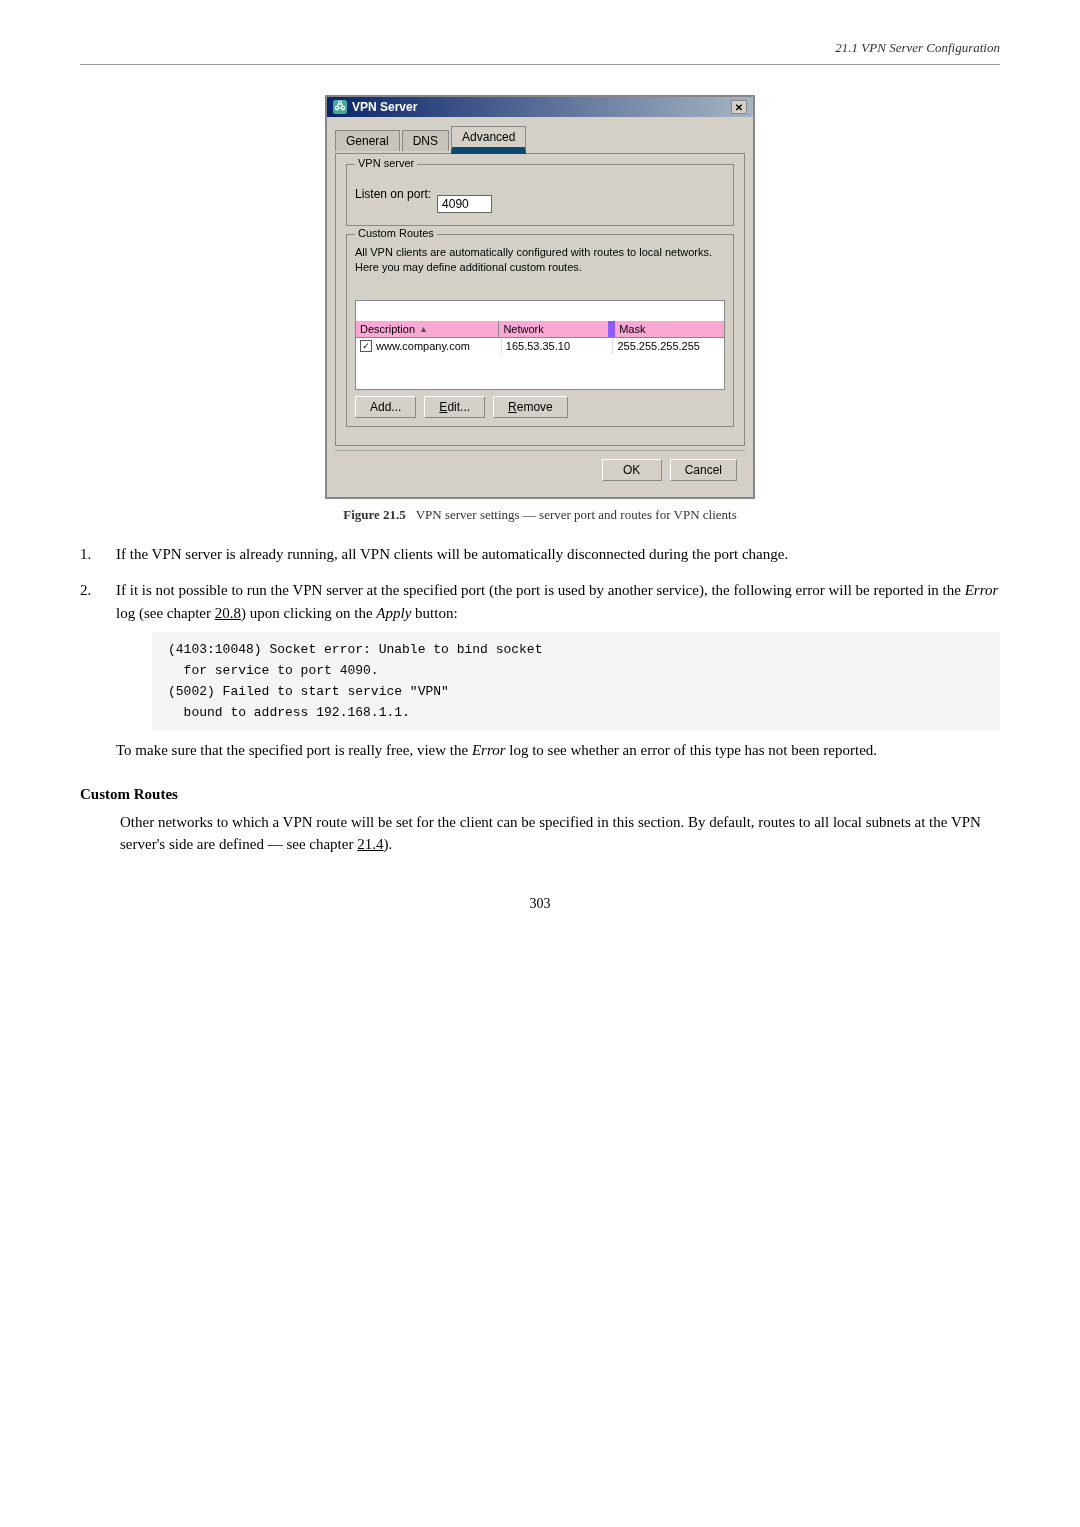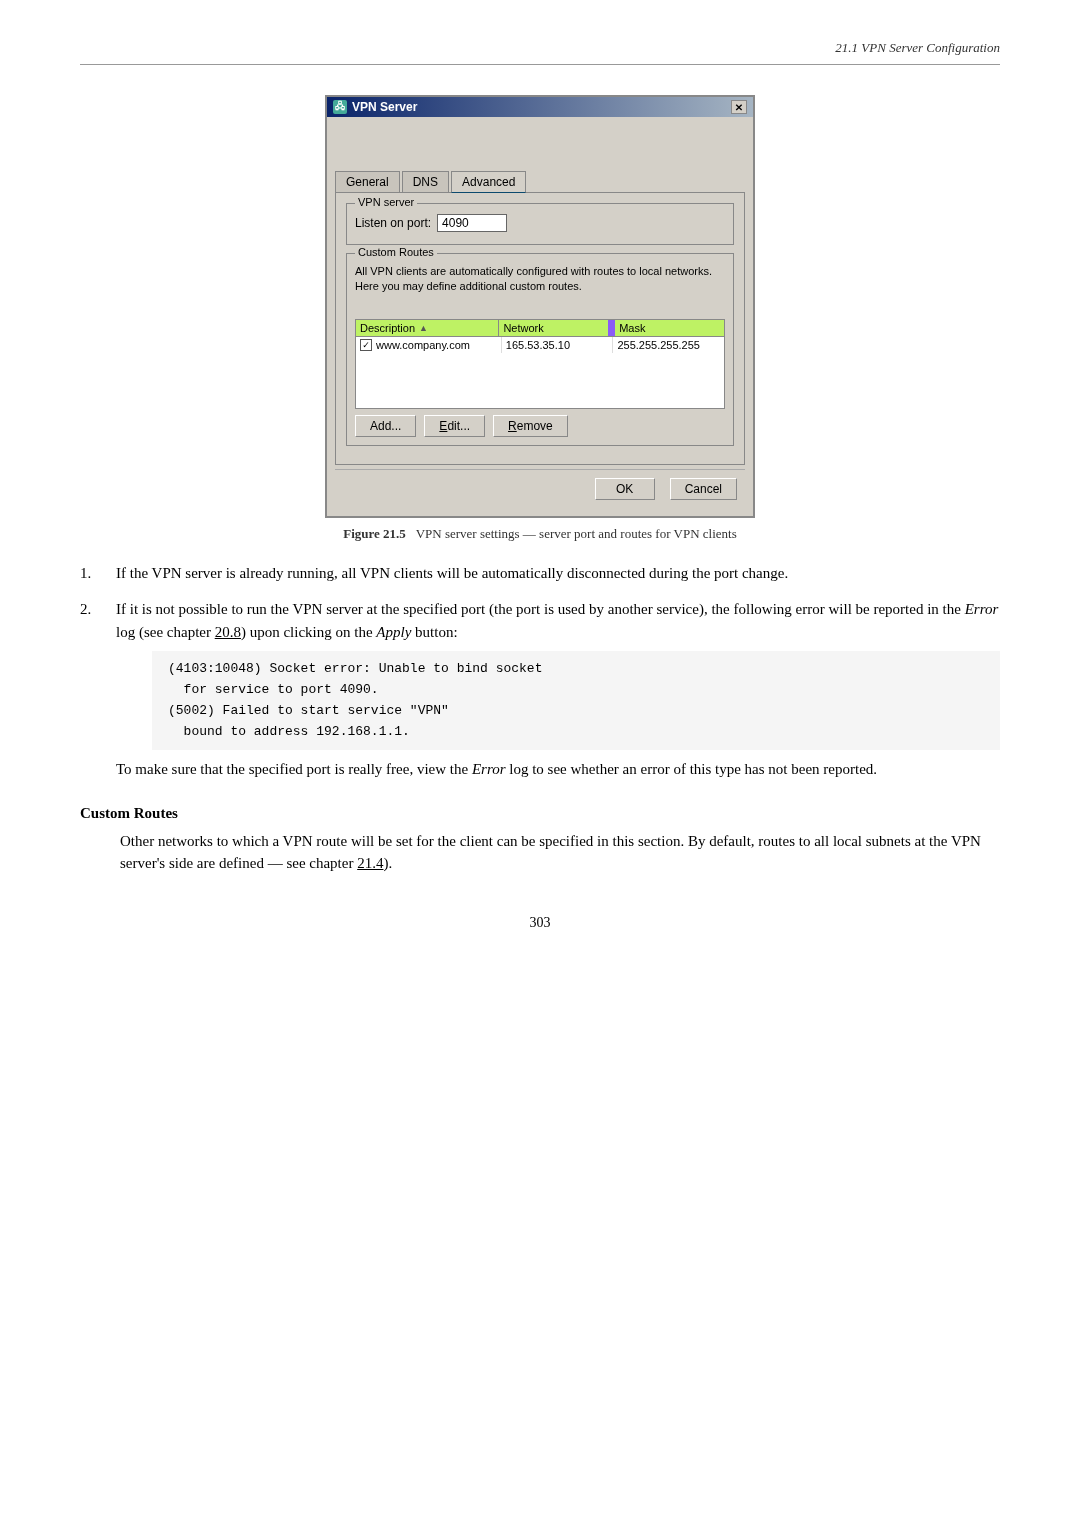--- a/index.html
+++ b/index.html
@@ -92,40 +92,39 @@
       cursor: pointer;
     }
 
     .dialog-content {
       padding: 8px;
     }
 
     
     .tabs-row {
       display: flex;
-      align-items: flex-start;
+      align-items: center;
       margin-bottom: 0;
-      margin-top: 45px;
     }
 
     .tab {
       padding: 3px 10px;
       border: 1px solid #888;
       background: #c8c4bc;
       font-size: 12px;
       cursor: pointer;
       margin-right: 2px;
       border-bottom: none;
       position: relative;
       top: 1px;
     }
 
     .tab.active {
       background: #d4d0c8;
-      border-bottom: 1px solid #0c4a6e;
+      border-bottom: 7px solid #0c4a6e;
       z-index: 1;
       font-weight: normal;
     }
 
     .tab-panel {
       border: 1px solid #888;
       background: #d4d0c8;
       padding: 10px;
     }
 
@@ -160,41 +159,43 @@
 
     .form-label {
       font-size: 12px;
     }
 
     .form-input {
       border: 1px solid #666;
       background: white;
       padding: 1px 4px;
       font-size: 12px;
-      width: 70px;
+      width: 55px;
+      margin-top: 20px;
     }
 
     
     .routes-text {
       font-size: 11px;
       line-height: 1.4;
       margin-bottom: 24px;
     }
 
     .table-wrapper {
       border: 1px solid #888;
       background: white;
       height: 90px;
       overflow: hidden;
     }
 
     .table-header-row {
       display: flex;
-      background: #bef264;
+      background: #f9a8d4;
       border-bottom: 1px solid #888;
+      margin-top: 20px;
     }
 
     .th-desc {
       flex: 2;
       padding: 2px 4px;
       border-right: 1px solid #888;
       font-size: 11px;
       display: flex;
       align-items: center;
       gap: 4px;
@@ -268,21 +269,21 @@
       border-left-color: #fff;
       font-size: 12px;
       cursor: pointer;
       min-width: 60px;
     }
 
     
     .dialog-bottom {
       display: flex;
       justify-content: flex-end;
-      gap: 15px;
+      gap: 8px;
       padding: 8px;
       border-top: 1px solid #aaa;
       margin-top: 4px;
     }
 
     .button-underline {
       text-decoration: underline;
     }
 
     

